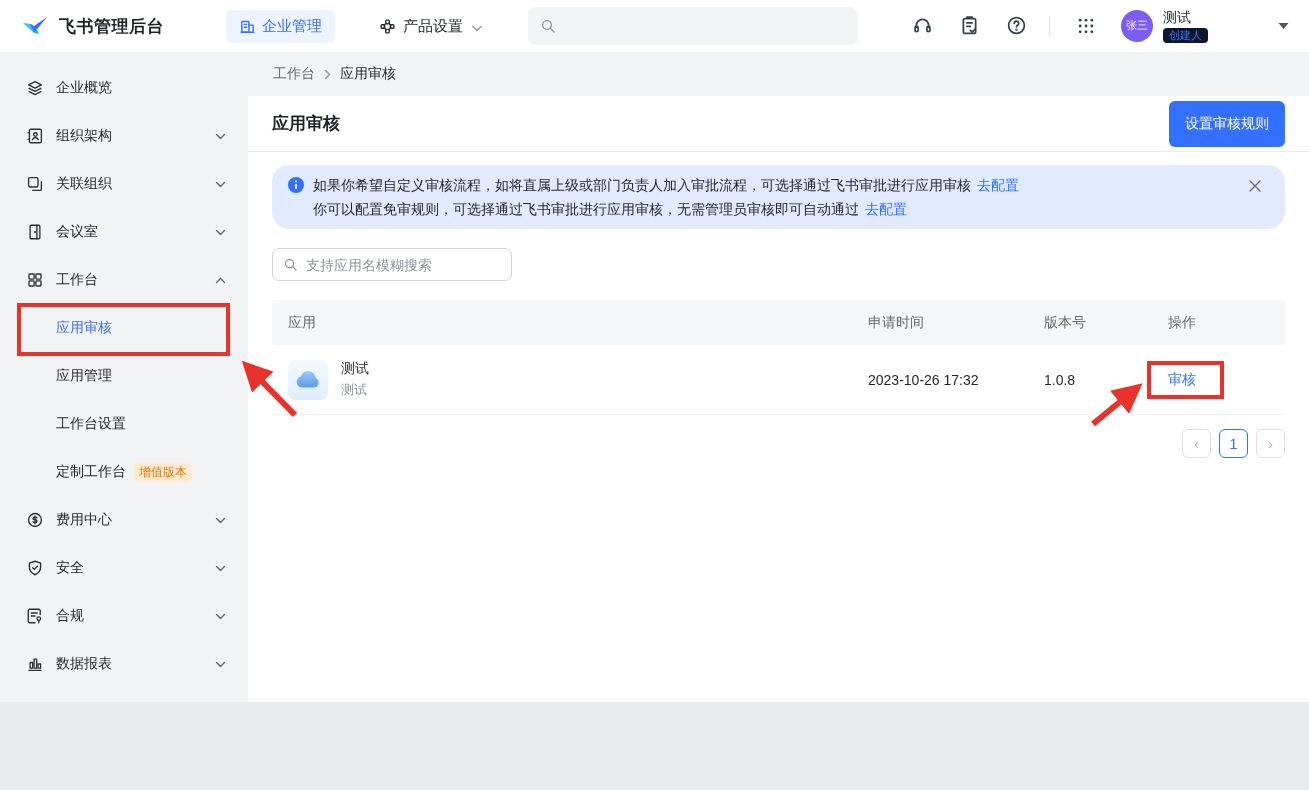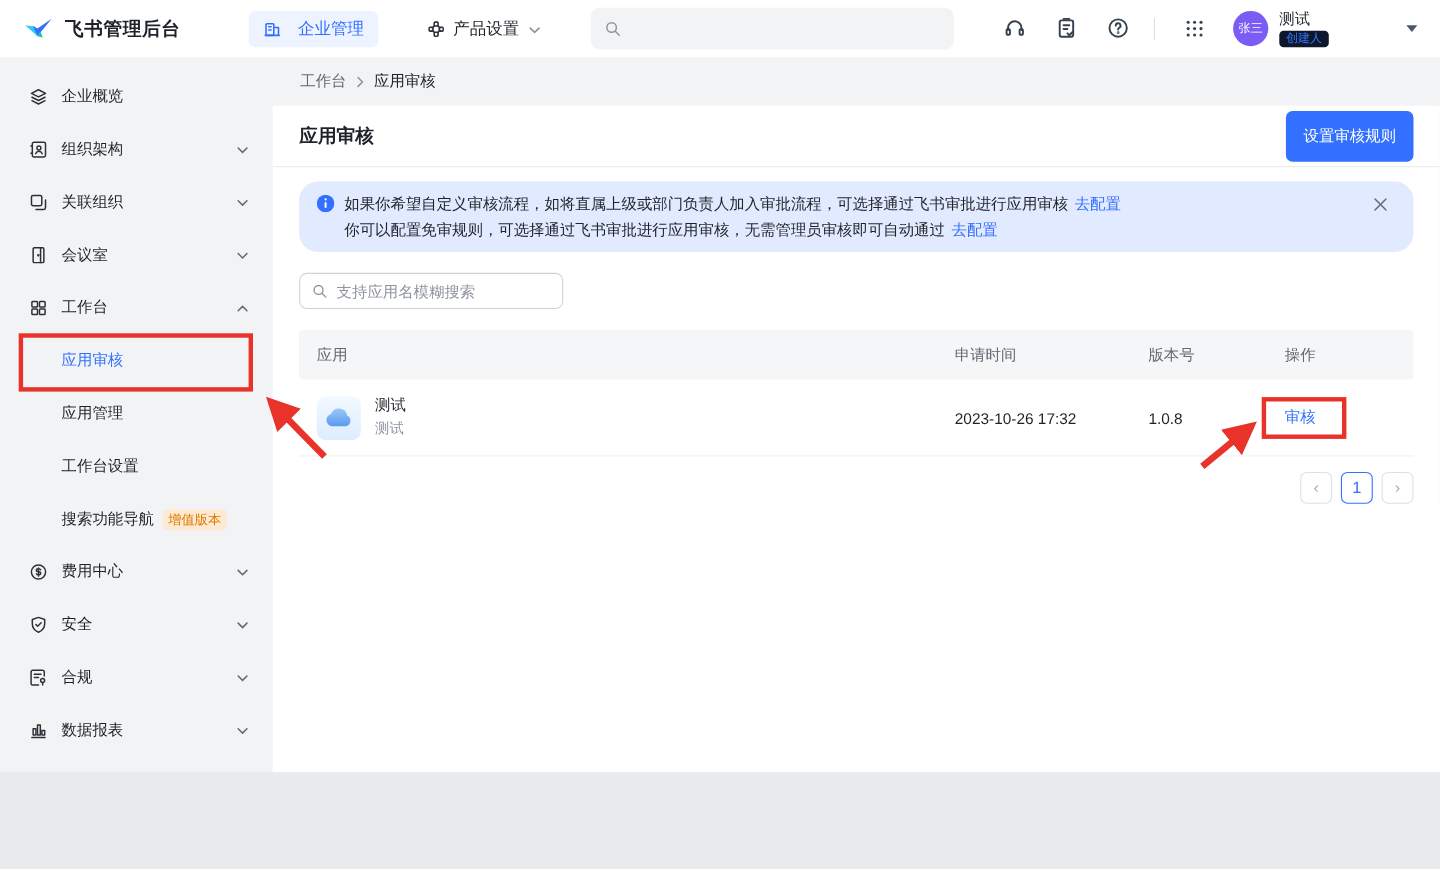--- a/index.html
+++ b/index.html
@@ -7,21 +7,21 @@
   .page {
     width:1309px; height:702px; position:relative; overflow:hidden;
     background:#fff; font-family:"Liberation Sans", sans-serif;
     color:#1f2329; font-size:14px;
   }
   
   .header { height:52px; display:flex; align-items:center; padding:0 20px; background:#fff; }
   .logo-wrap { display:flex; align-items:center; }
   .app-title { font-size:17px; font-weight:bold; margin-left:9px; letter-spacing:.5px; }
   .nav-pill {
-    margin-left:62px; display:flex; align-items:center; gap:15px;
+    margin-left:62px; display:flex; align-items:center; gap:6px;
     background:#eef4ff; color:#3370ff; padding:7px 13px; border-radius:6px;
     font-size:15px; cursor:pointer;
   }
   .nav-plain {
     margin-left:44px; display:flex; align-items:center; gap:7px;
     color:#1f2329; font-size:15px; cursor:pointer;
   }
   .nav-plain .chev-sm { color:#8f959e; margin-left:2px; }
   .header-search {
     margin-left:46px; width:330px; height:38px; background:#f2f3f5; border-radius:8px;
@@ -305,21 +305,21 @@
       <div class="side-item sub-item active">
         <span>应用审核</span>
       </div>
       <div class="side-item sub-item">
         <span>应用管理</span>
       </div>
       <div class="side-item sub-item">
         <span>工作台设置</span>
       </div>
       <div class="side-item sub-item">
-        <span>搜索功能导航</span>
+        <span>定制工作台</span>
         <span class="badge-premium">增值版本</span>
       </div>
 
       <div class="side-item">
         <span class="sicon">
           <svg width="18" height="18" viewBox="0 0 24 24" fill="none" stroke="currentColor" stroke-width="1.8" stroke-linecap="round">
               <circle cx="12" cy="12" r="8.6"></circle>
               <path d="M12 7v10M14.6 9.3c-.4-.9-1.4-1.4-2.6-1.4-1.5 0-2.6.8-2.6 2s1.1 1.8 2.6 1.8 2.6.7 2.6 1.9-1.1 2-2.6 2c-1.2 0-2.2-.5-2.6-1.4"></path>
             </svg>
         </span>

